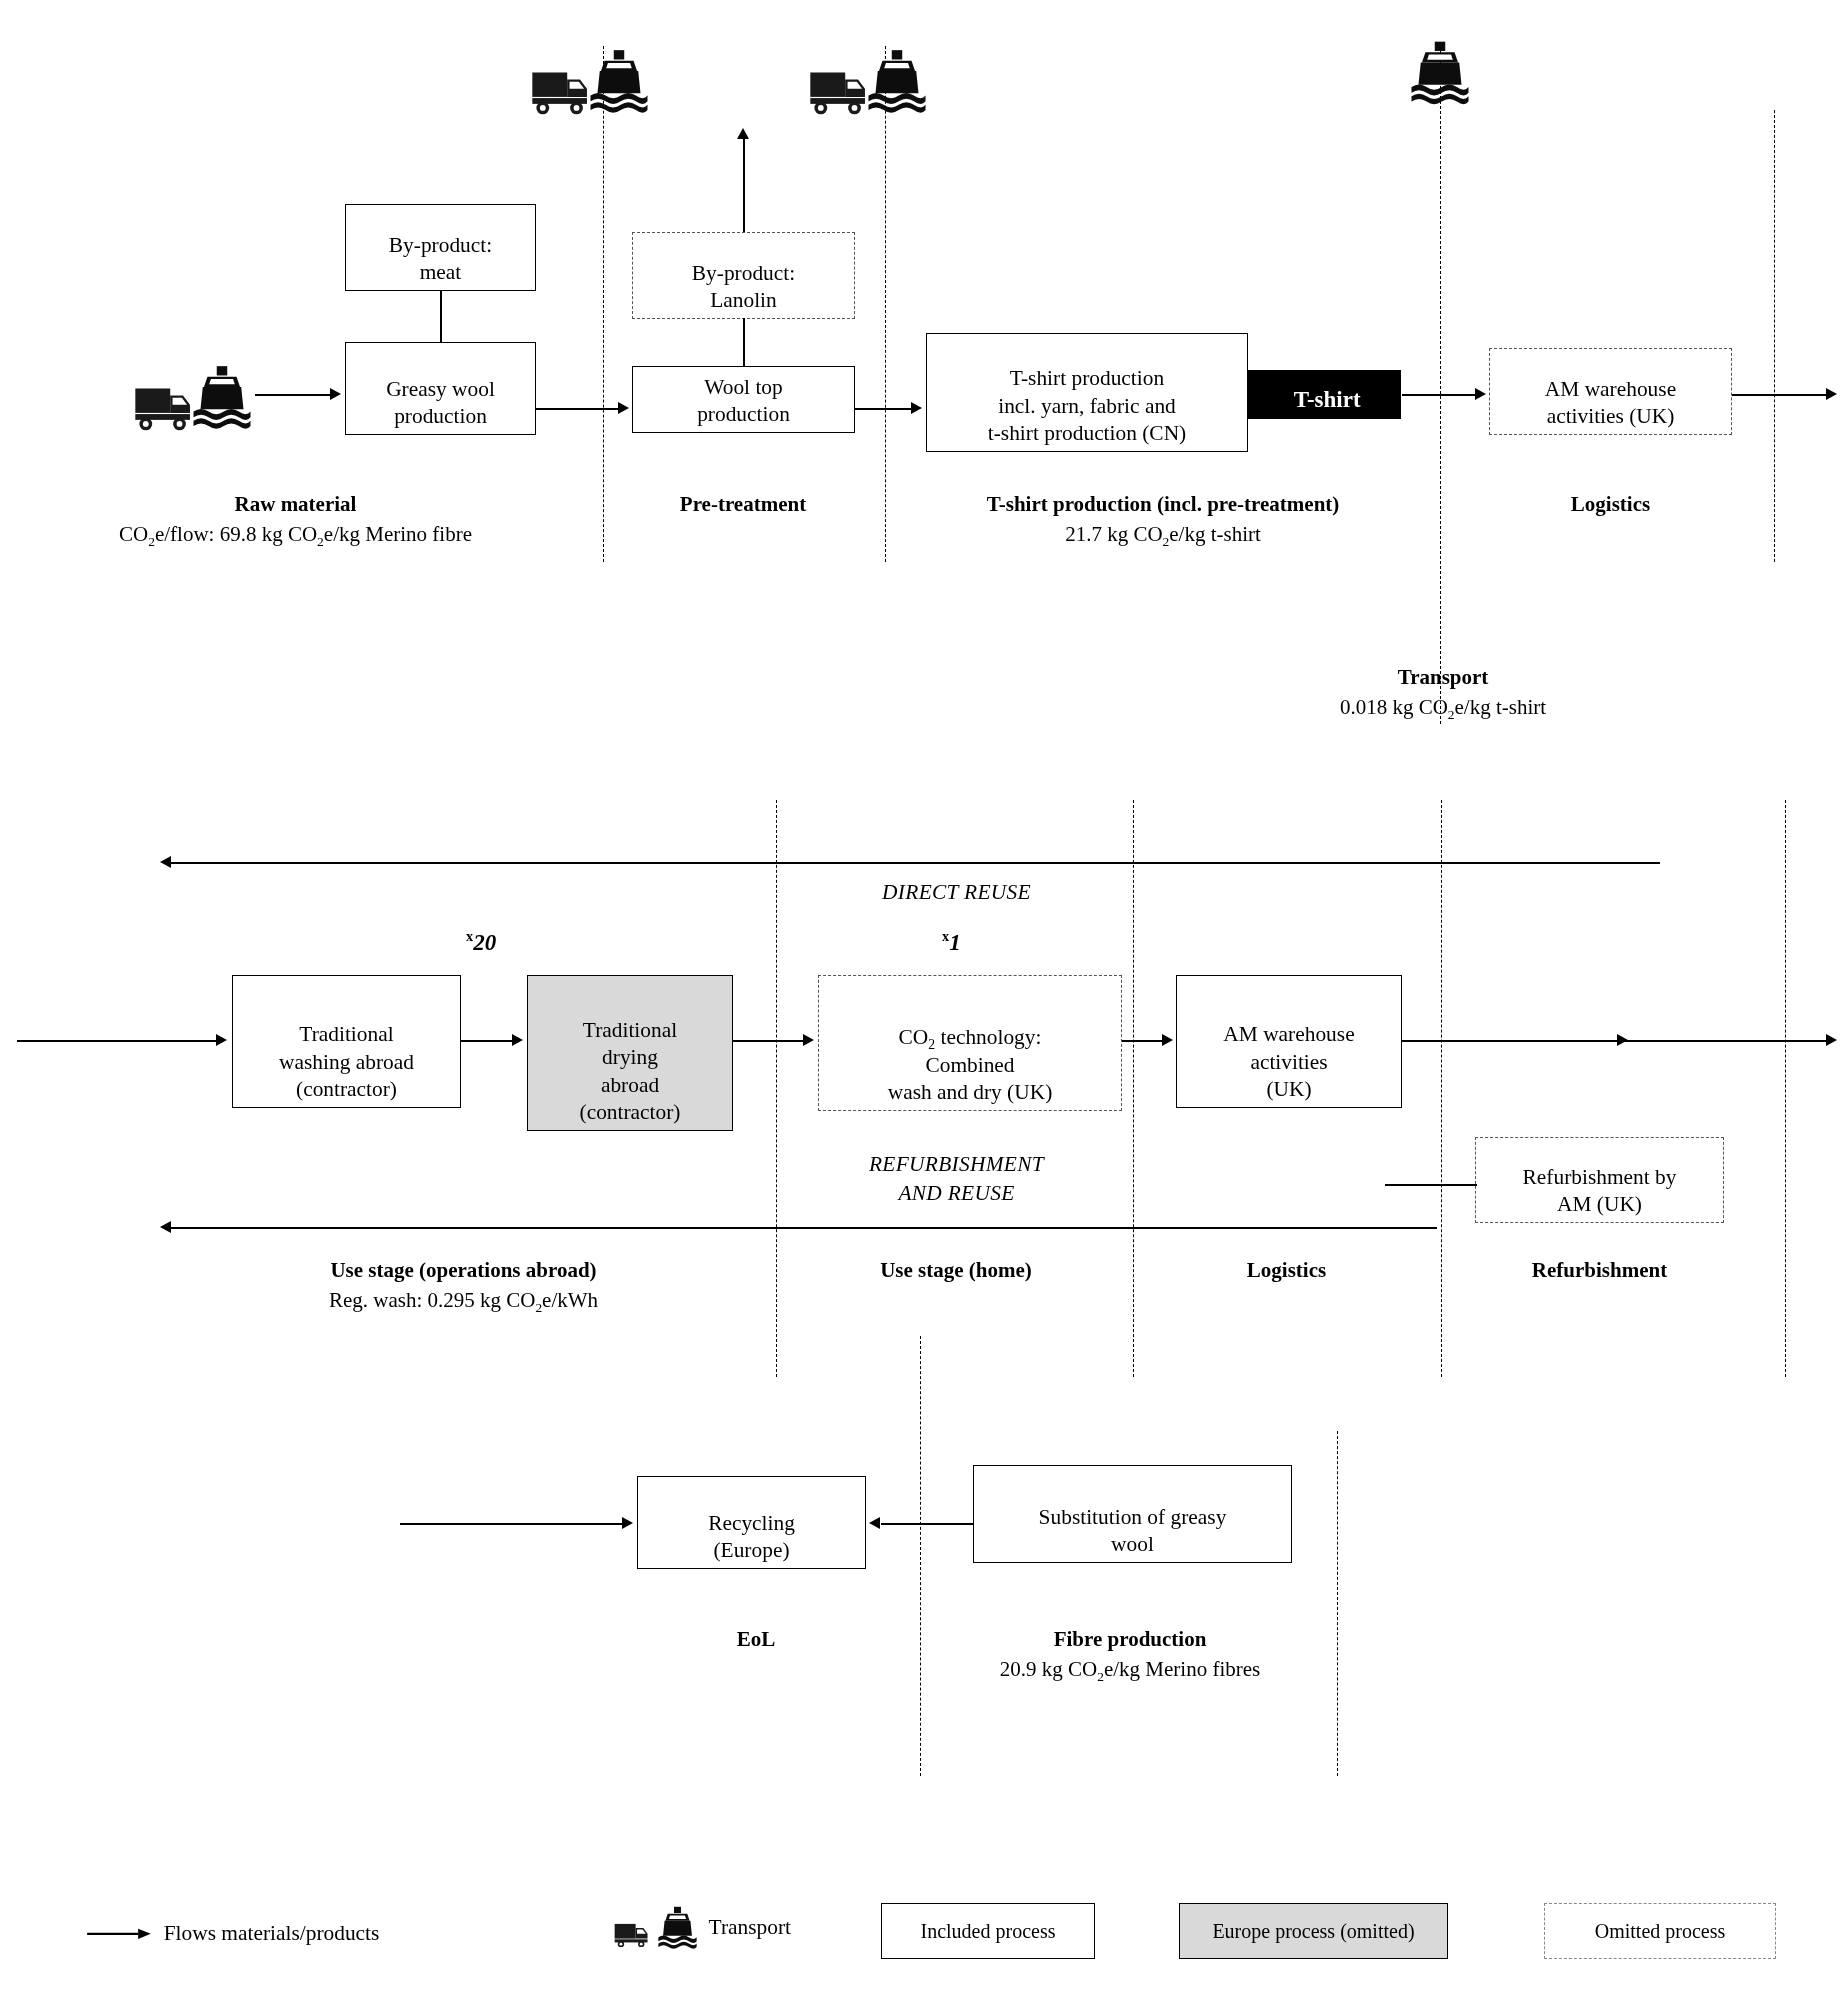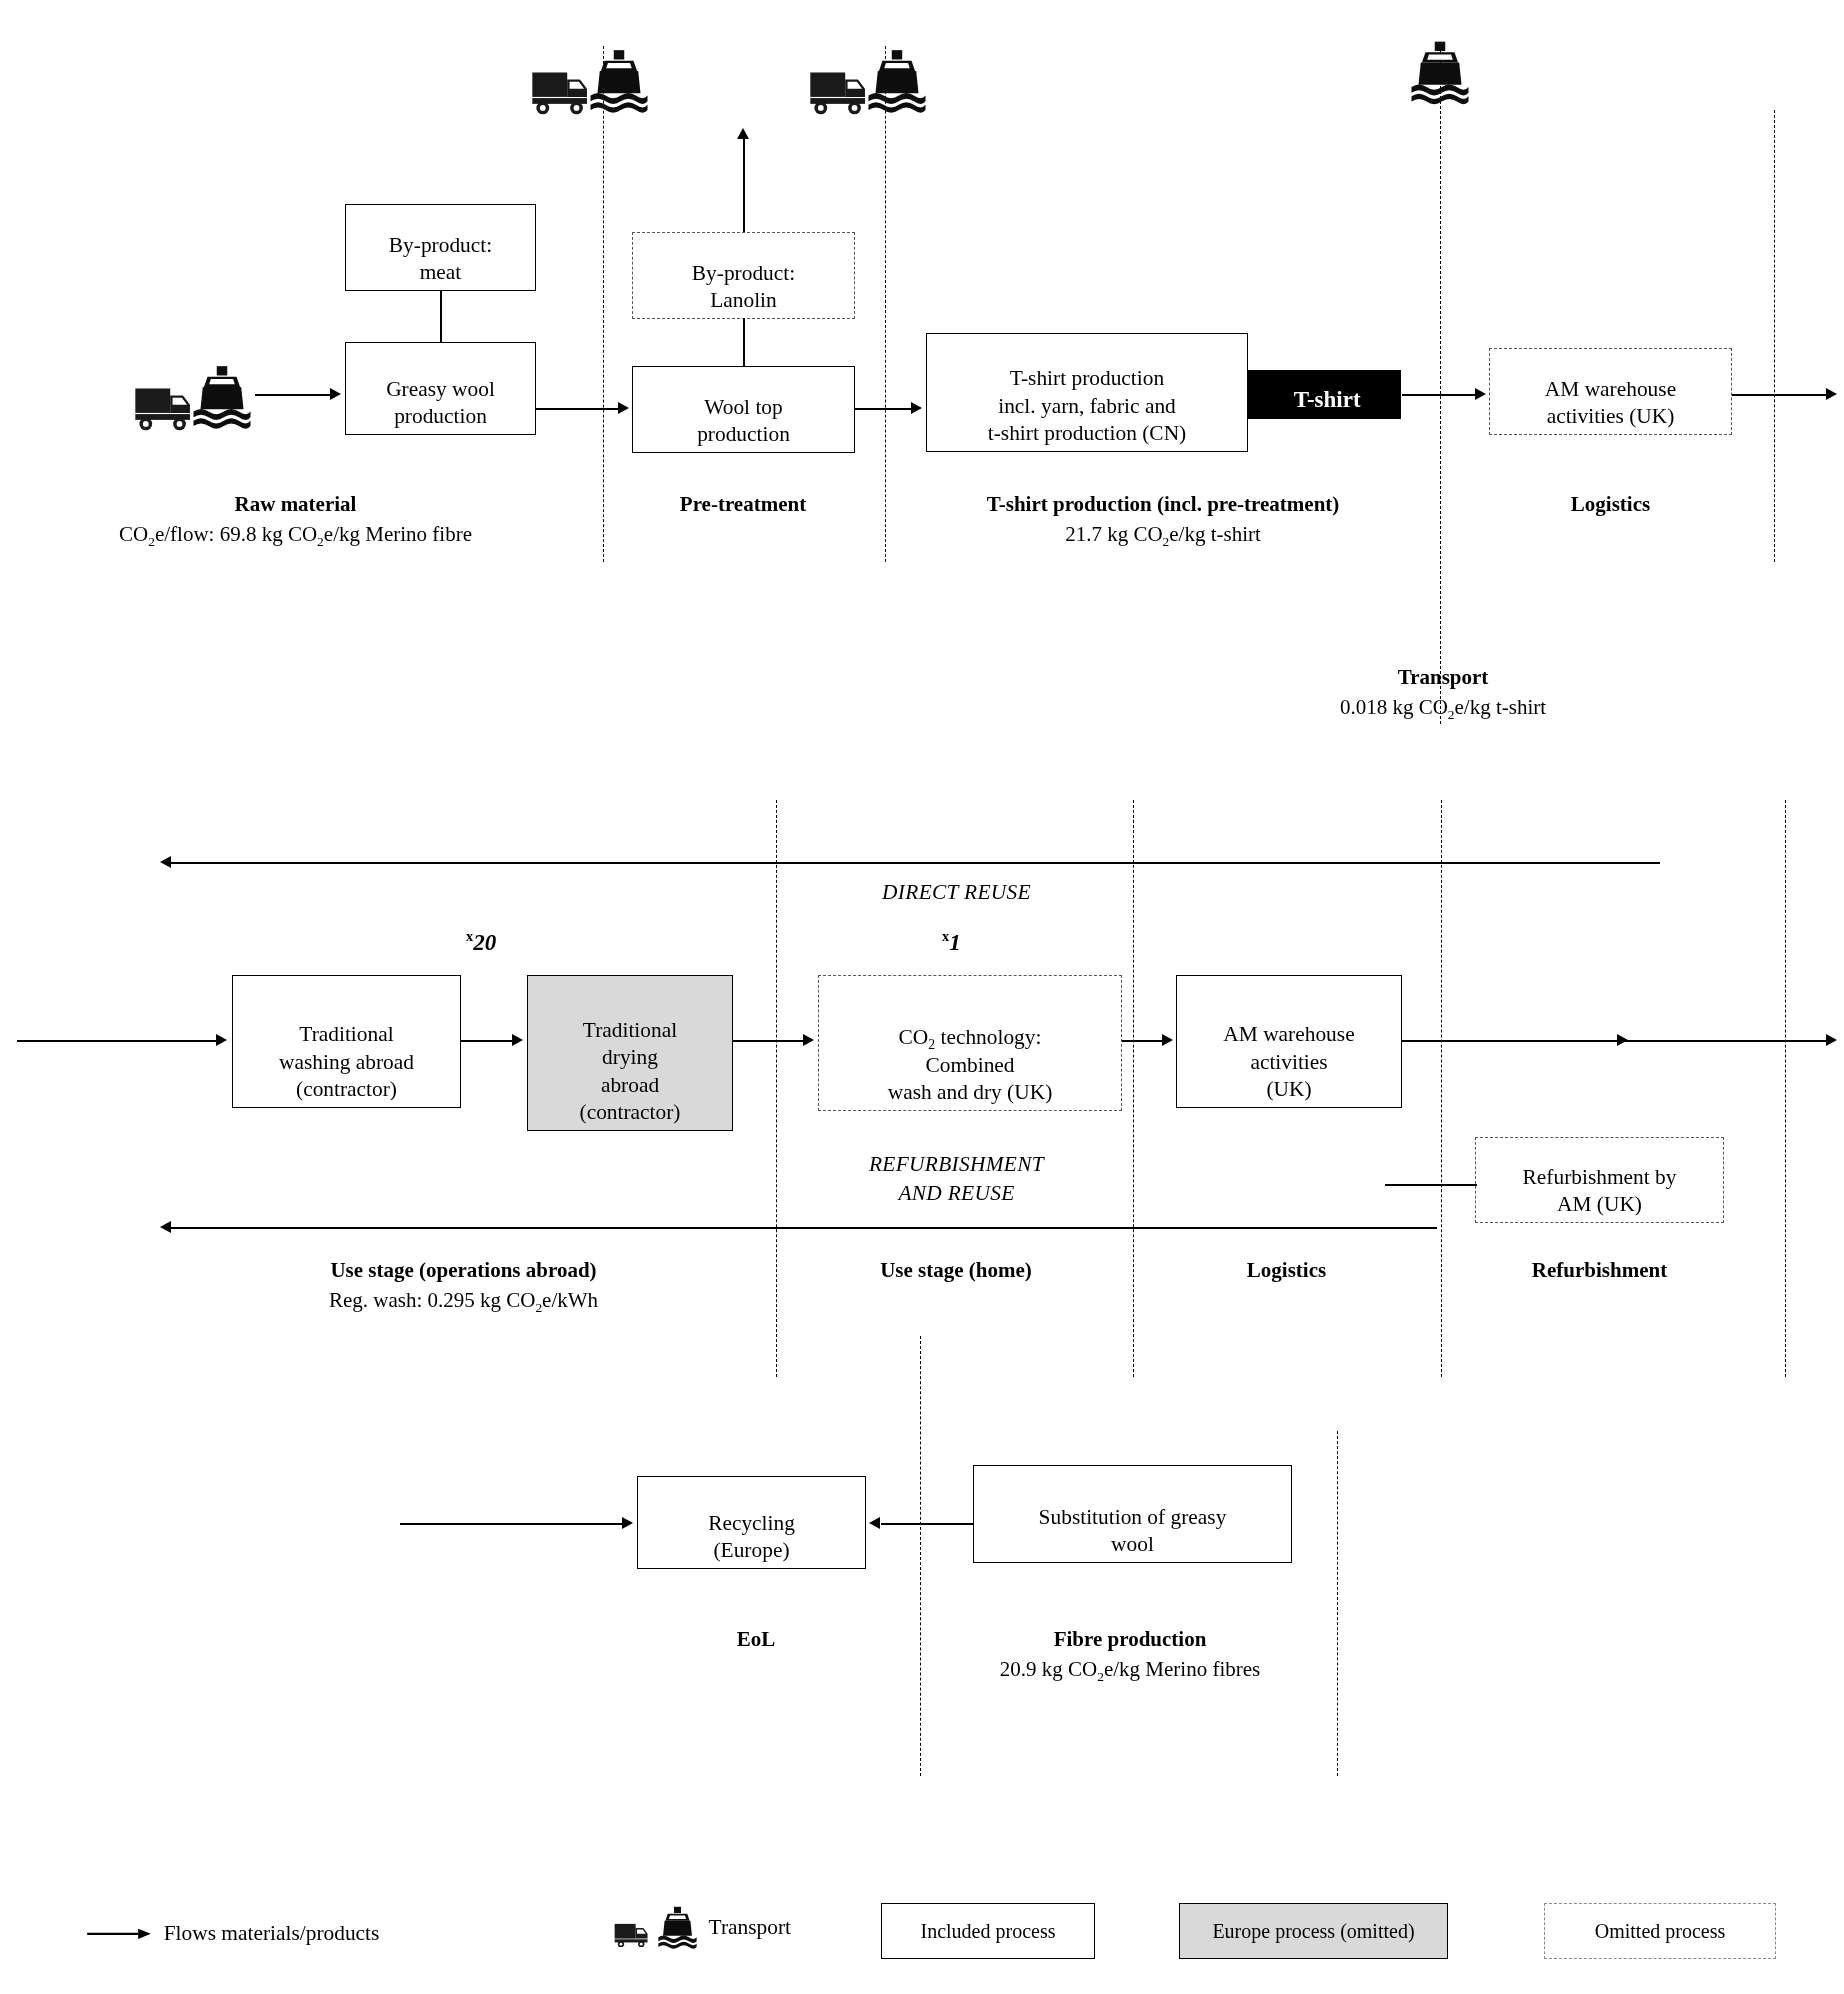--- a/index.html
+++ b/index.html
@@ -236,21 +236,21 @@
 
   <div class="box" style="left:345px; top:342px; width:191px; height:93px;">
     <span class="inner">Greasy wool<br>production</span>
   </div>
 
   <div class="box omitted" style="left:632px; top:232px; width:223px; height:87px;">
     <span class="inner">By-product:<br>Lanolin</span>
   </div>
   <div class="vline" style="left:743px; top:318px; height:49px;"></div>
 
-  <div class="box" style="left:632px; top:366px; width:223px; height:87px;">
+  <div class="box" style="left:632px; top:366px; width:223px; height:67px;">
     <span class="inner">Wool top<br>production</span>
   </div>
 
   <div class="box" style="left:926px; top:333px; width:322px; height:119px;">
     <span class="inner">T-shirt production<br>incl. yarn, fabric and<br>t-shirt production (CN)</span>
   </div>
 
   <div class="box product" style="left:1247px; top:370px; width:154px; height:49px;padding-left:12px;">
     <span class="inner">T-shirt</span>
   </div>

